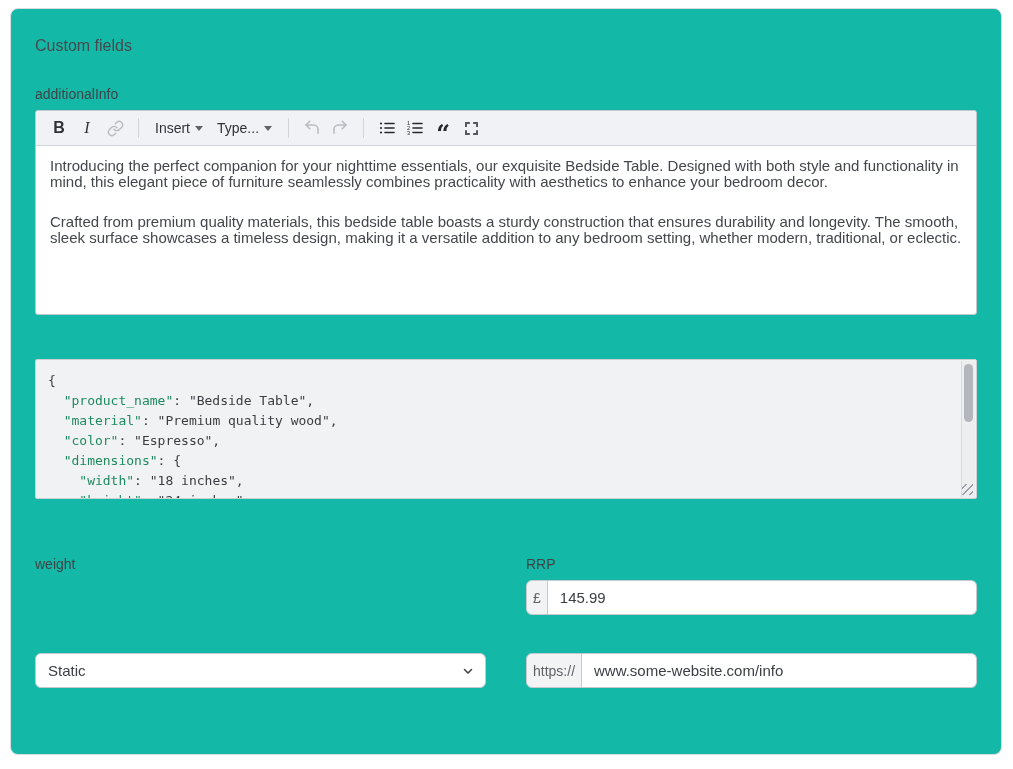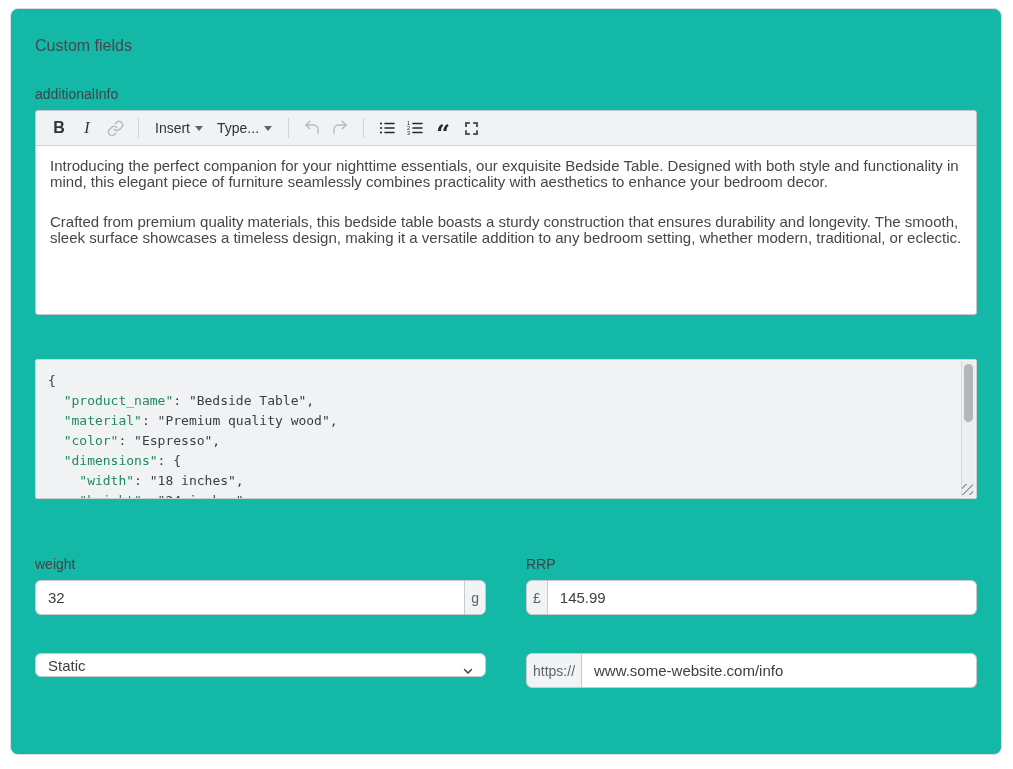--- a/index.html
+++ b/index.html
@@ -79,21 +79,21 @@
   .group input.has-prefix { border-radius: 0 6px 6px 0; border-left: none; }
   .addon {
     display: flex; align-items: center; justify-content: center;
     background: #f1f3f4; border: 1px solid #c6cacf; color: #5f6368; font-size: 14px;
     padding: 0 6px; white-space: nowrap;
   }
   .addon.right { border-radius: 0 6px 6px 0; min-width: 21px; }
   .addon.left  { border-radius: 6px 0 0 6px; min-width: 21px; }
   .select-wrap { position: relative; height: 35px; }
   .select-wrap select {
-    width: 100%; height: 24px; appearance: none; -webkit-appearance: none;
+    width: 100%; height: 35px; appearance: none; -webkit-appearance: none;
     font-family: "Liberation Sans", sans-serif; font-size: 15px; color: #3c4043;
     padding: 0 30px 0 12px; border: 1px solid #c6cacf; border-radius: 6px; background: #fff; outline: none;
   }
   .select-chevron { position: absolute; right: 12px; top: 12px; pointer-events: none; }
   svg.icon { display: block; }
 </style>
 </head>
 <body>
 
 <div class="card">
@@ -189,24 +189,20 @@
       <div class="v-scroll-track">
         <div class="v-scroll-thumb"></div>
         <div class="resize-handle"></div>
       </div>
     </div>
   </div>
 
   <div class="form-row first">
     <div>
       <label class="field-label">weight</label>
-      <div class="group">
-        <input class="has-suffix" type="text" value="32" style="">
-        <span class="addon right">g</span>
-      </div>
     </div>
     <div>
       <label class="field-label">RRP</label>
       <div class="group">
         <span class="addon left">£</span>
         <input class="has-prefix" type="text" value="145.99" style="">
       </div>
     </div>
   </div>
 

